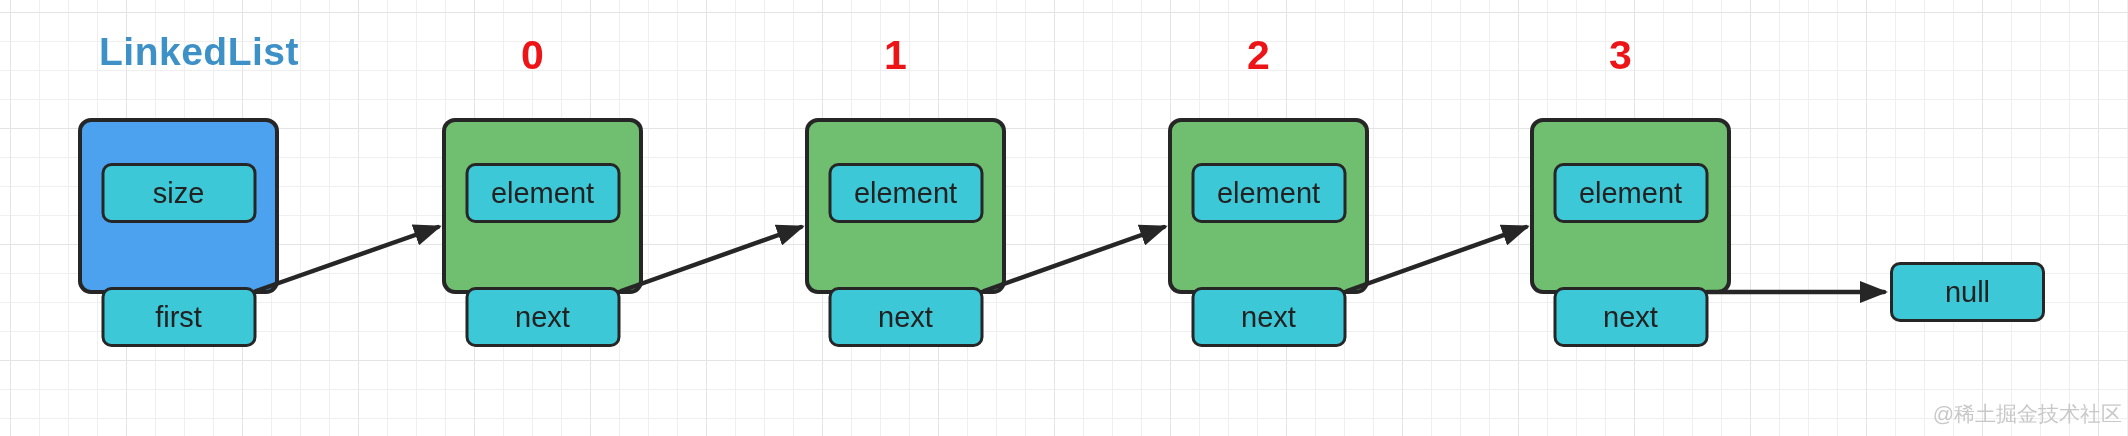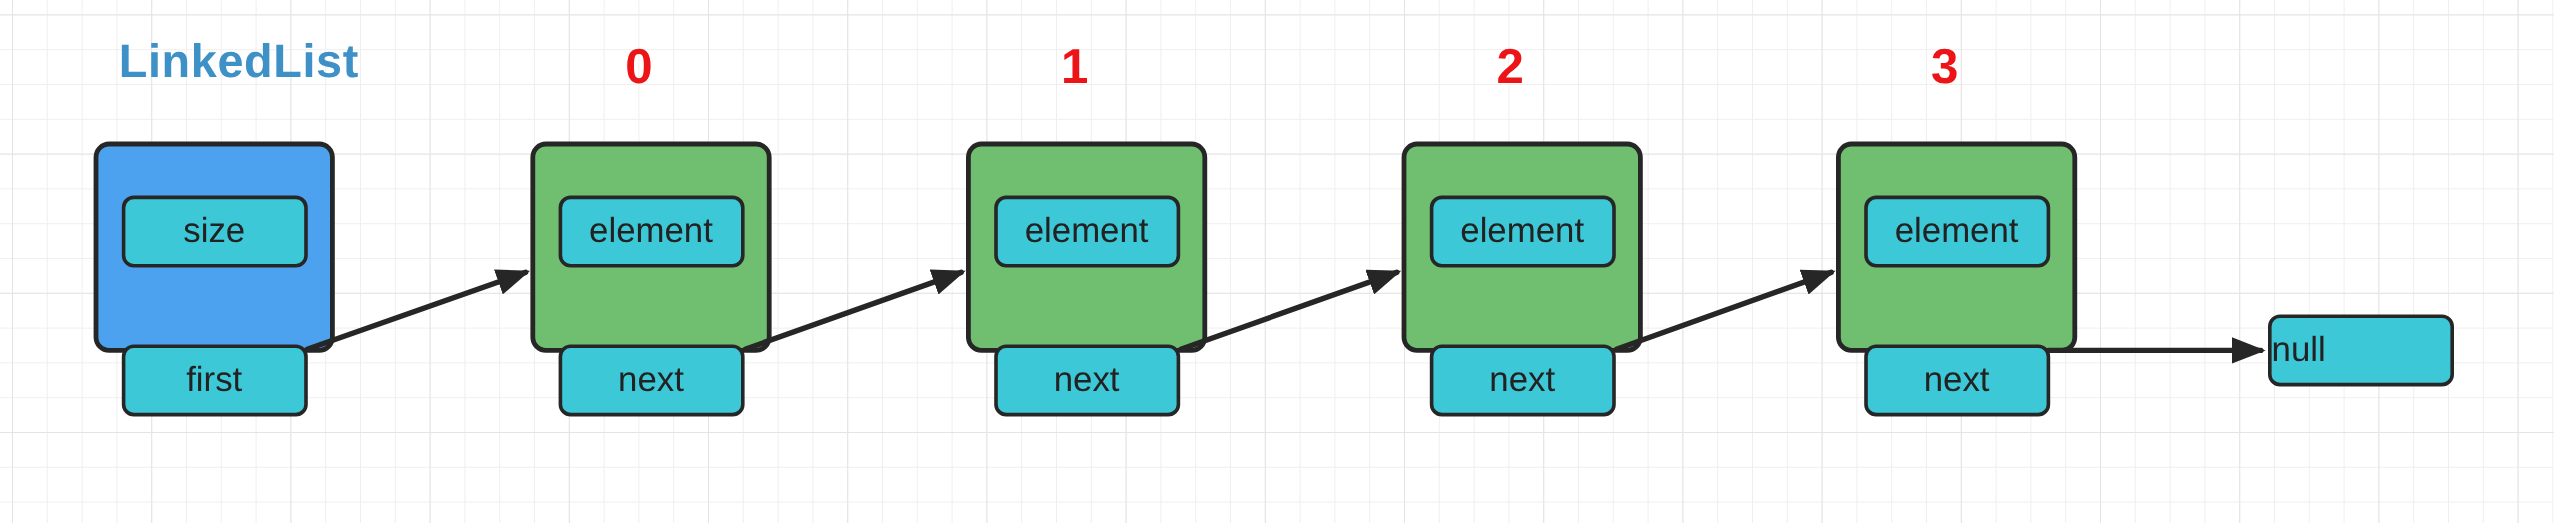--- a/index.html
+++ b/index.html
@@ -54,21 +54,21 @@
   }
   .field-top{top:41px;}
   .field-bottom{top:124px;margin-top:41px;}
 
   .null-box{
     position:absolute;left:1890px;top:262px;
     width:155px;height:60px;
     box-sizing:border-box;
     background:#3dc8d8;
     border:3.5px solid #262626;border-radius:10px;
-    display:flex;align-items:center;
+    display:flex;align-items:center;justify-content:center;
     font-size:29px;color:#222222;
   }
 
   .arrow-layer{
     position:absolute;left:0;top:0;width:2128px;height:436px;
     pointer-events:none;
   }
 
   .watermark{
     position:absolute;right:6px;bottom:8px;
@@ -122,14 +122,15 @@
         <polygon points="0,0 28,11 0,22" fill="#262626"></polygon>
       </marker>
     </defs>
     <line x1="256" y1="291" x2="438" y2="227" stroke="#262626" stroke-width="4.5" stroke-linecap="round" marker-end="url(#ah)"></line>
     <line x1="621" y1="291" x2="801" y2="227" stroke="#262626" stroke-width="4.5" stroke-linecap="round" marker-end="url(#ah)"></line>
     <line x1="984" y1="291" x2="1164" y2="227" stroke="#262626" stroke-width="4.5" stroke-linecap="round" marker-end="url(#ah)"></line>
     <line x1="1347" y1="291" x2="1526" y2="227" stroke="#262626" stroke-width="4.5" stroke-linecap="round" marker-end="url(#ah)"></line>
     <line x1="1707" y1="292" x2="1884" y2="292" stroke="#262626" stroke-width="4.5" stroke-linecap="round" marker-end="url(#ah)"></line>
   </svg>
 
+  <div class="watermark">@稀土掘金技术社区</div>
 
 </div>
 
 </body></html>

